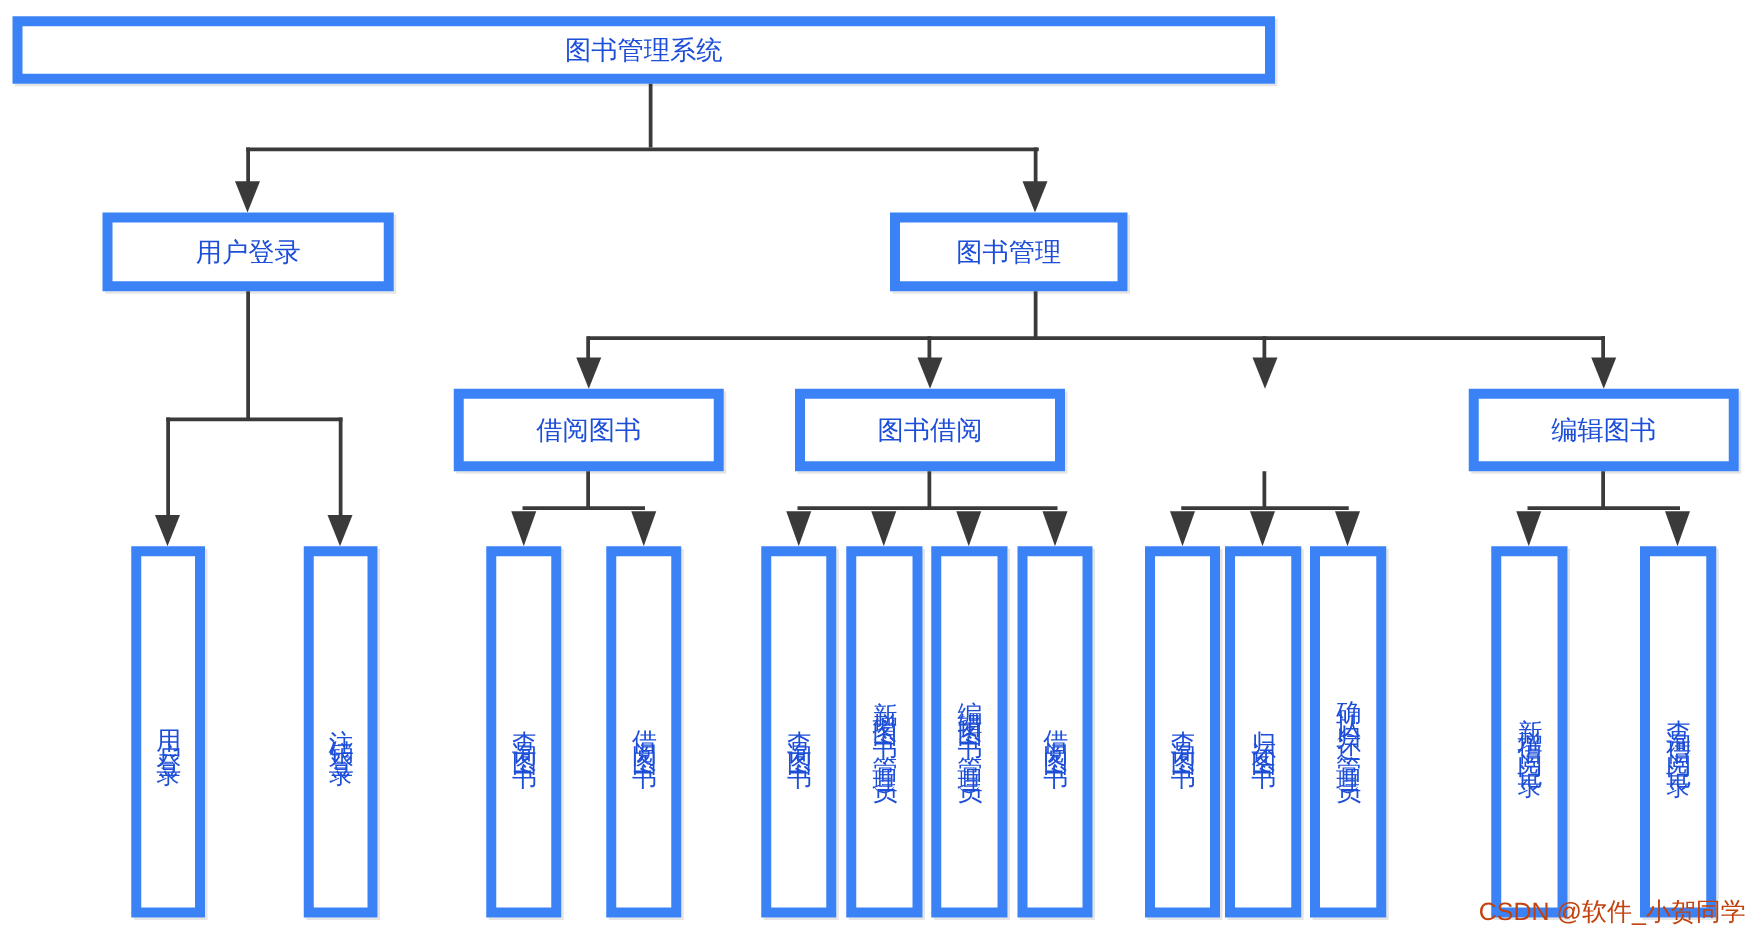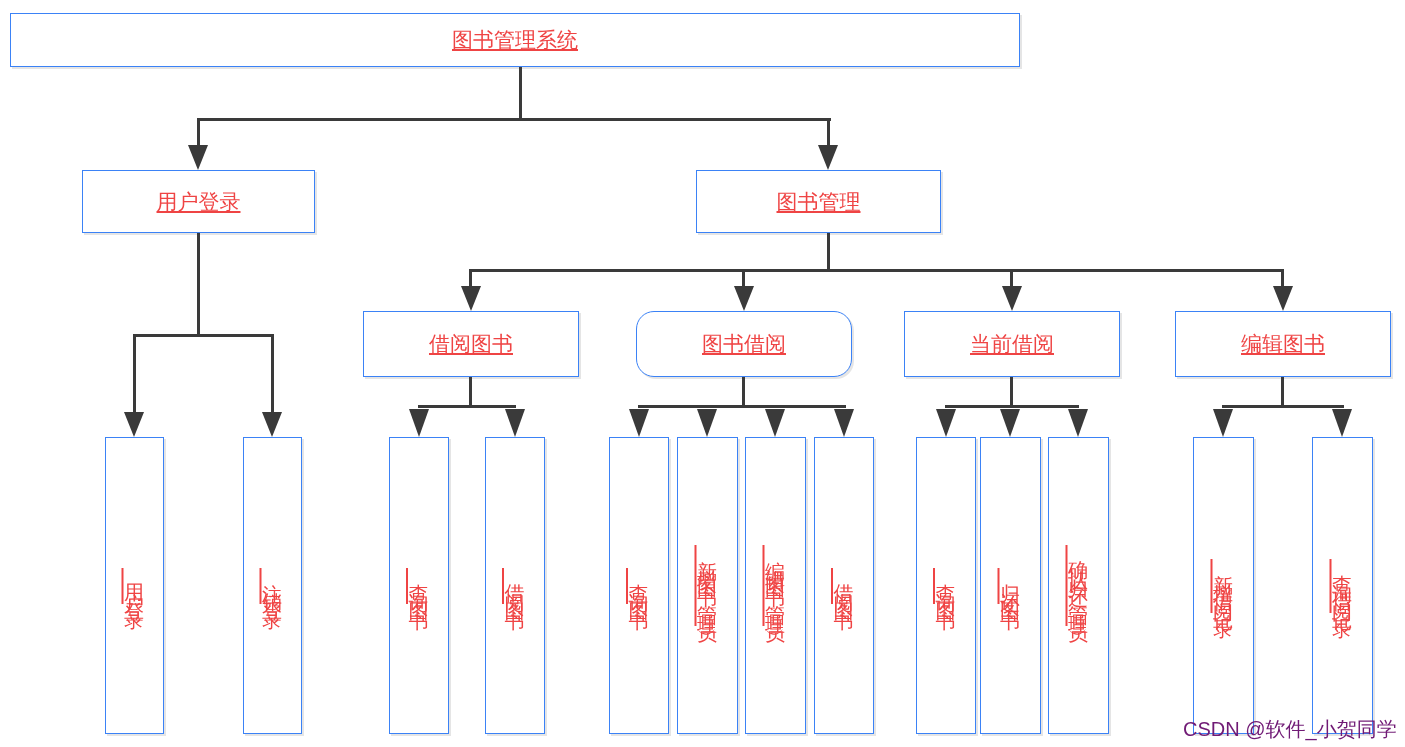--- a/index.html
+++ b/index.html
@@ -8,25 +8,24 @@
     width:1405px;height:747px;
     background:#ffffff;
     overflow:hidden;
     font-family:"Liberation Sans","DejaVu Sans",sans-serif;
     color:#333333;
   }
   .box{
     position:absolute;
     box-sizing:border-box;
     background:#ffffff;
-    border:1px solid #3b82f6;
+    border:8px solid #3b82f6;
     display:flex;align-items:center;justify-content:center;
-    font-size:21px;color:#ef4444;
+    font-size:21px;color:#1d4ed8;
     box-shadow:2px 2px 0 rgba(0,0,0,0.10);
-    text-decoration:underline;
   }
   .vbox{font-size:20px;}
   .vtext{
     writing-mode:vertical-rl;
     text-orientation:mixed;
     letter-spacing:9px;
     line-height:1;
     white-space:nowrap;
   }
   .hline{position:absolute;height:3px;background:#3a3a3a;}
@@ -35,21 +34,21 @@
     position:absolute;width:0;height:0;
     border-left:10px solid transparent;
     border-right:10px solid transparent;
     border-top:25px solid #3a3a3a;
   }
   .arrow.long{border-top-width:28px;}
   .watermark{
     position:absolute;
     left:1183px;top:716px;
     font-size:20px;
-    color:#701a75;
+    color:#c2410c;
     z-index:5;
     white-space:nowrap;
   }
 </style>
 </head>
 <body>
 
 <div id="canvas">
 
   <div class="box" style="left:10px;top:13px;width:1010px;height:54px;">
@@ -59,21 +58,21 @@
   <div class="vline" style="left:519px;top:67px;height:51px;"></div>
   <div class="hline" style="left:197px;top:118px;width:634px;"></div>
   <div class="vline" style="left:197px;top:118px;height:30px;"></div>
   <div class="arrow" style="left:188px;top:145px;"></div>
   <div class="vline" style="left:827px;top:118px;height:30px;"></div>
   <div class="arrow" style="left:818px;top:145px;"></div>
 
   <div class="box" style="left:82px;top:170px;width:233px;height:63px;">
     <span>用户登录</span>
   </div>
-  <div class="box" style="left:696px;top:170px;width:245px;height:63px;">
+  <div class="box" style="left:712px;top:170px;width:190px;height:63px;">
     <span>图书管理</span>
   </div>
 
   <div class="vline" style="left:197px;top:233px;height:103px;"></div>
   <div class="hline" style="left:133px;top:334px;width:141px;"></div>
   <div class="vline" style="left:133px;top:334px;height:78px;"></div>
   <div class="arrow" style="left:124px;top:412px;"></div>
   <div class="vline" style="left:271px;top:334px;height:78px;"></div>
   <div class="arrow" style="left:262px;top:412px;"></div>
 
@@ -91,25 +90,22 @@
   <div class="vline" style="left:742px;top:269px;height:20px;"></div>
   <div class="arrow" style="left:734px;top:286px;"></div>
   <div class="vline" style="left:1010px;top:269px;height:20px;"></div>
   <div class="arrow" style="left:1002px;top:286px;"></div>
   <div class="vline" style="left:1281px;top:269px;height:20px;"></div>
   <div class="arrow" style="left:1273px;top:286px;"></div>
 
   <div class="box" style="left:363px;top:311px;width:216px;height:66px;">
     <span>借阅图书</span>
   </div>
-  <div class="box" style="left:636px;top:311px;width:216px;height:66px;border-radius:18px;">
+  <div class="box" style="left:636px;top:311px;width:216px;height:66px;">
     <span>图书借阅</span>
-  </div>
-  <div class="box" style="left:904px;top:311px;width:216px;height:66px;">
-    <span>当前借阅</span>
   </div>
   <div class="box" style="left:1175px;top:311px;width:216px;height:66px;">
     <span>编辑图书</span>
   </div>
 
   <div class="vline" style="left:469px;top:377px;height:30px;"></div>
   <div class="hline" style="left:418px;top:405px;width:98px;"></div>
   <div class="arrow long" style="left:409px;top:409px;"></div>
   <div class="arrow long" style="left:505px;top:409px;"></div>
 

